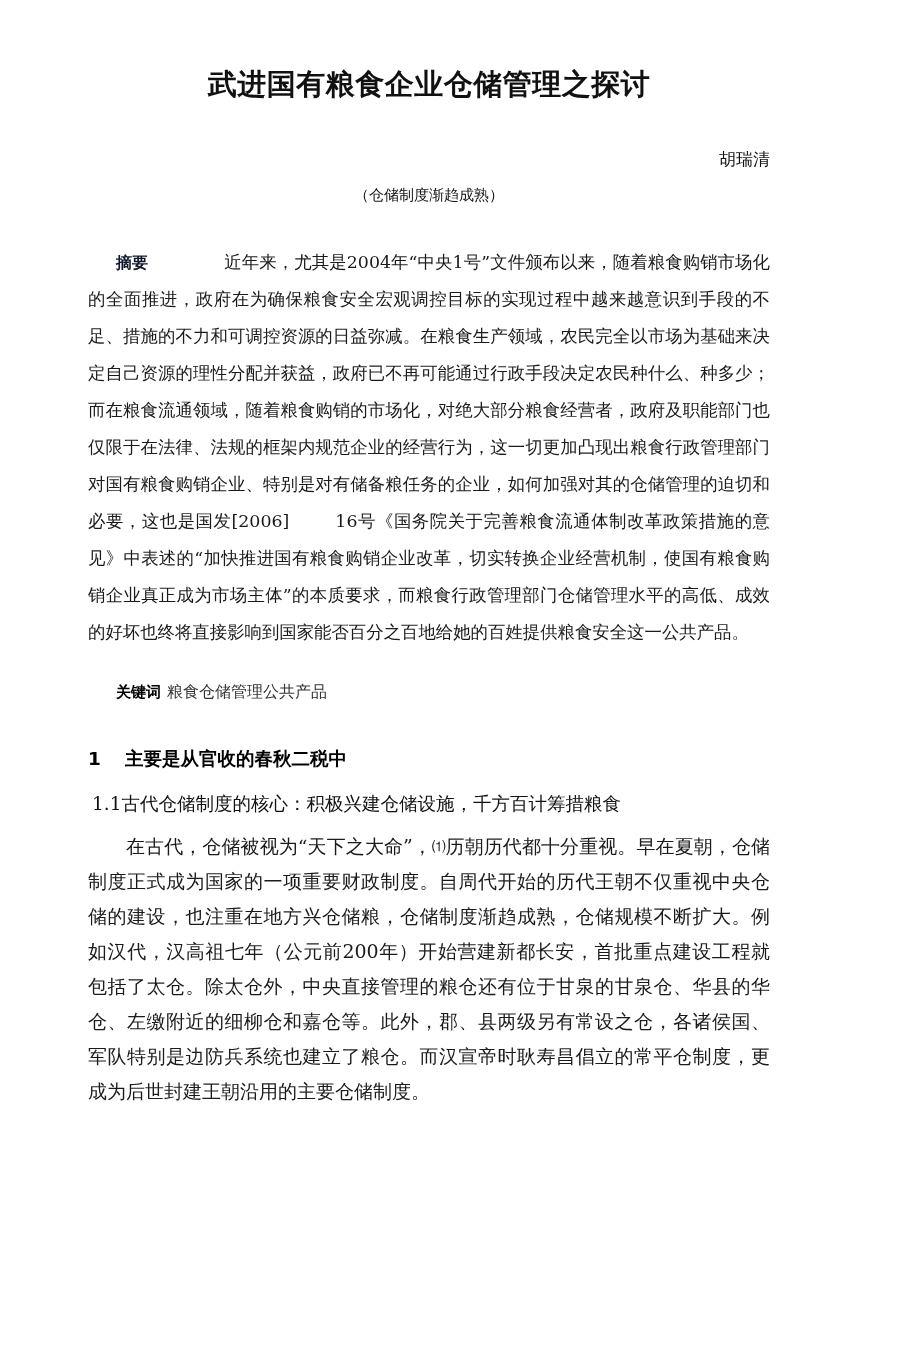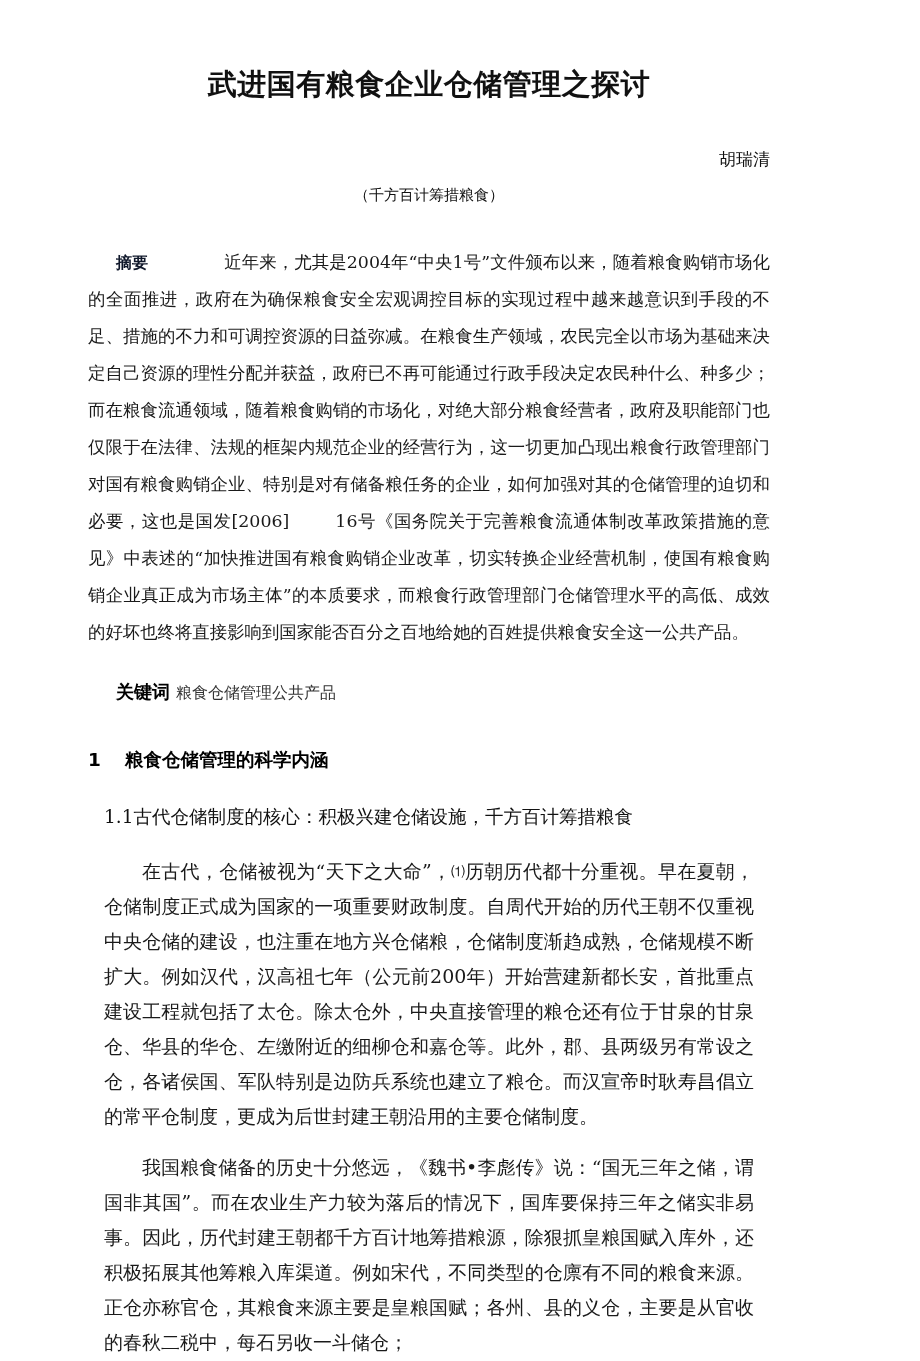--- a/index.html
+++ b/index.html
@@ -88,21 +88,21 @@
     margin: 0;
     padding-top: 26px;
     padding-left: 28px;
     font-size: 16px;
     line-height: 30px;
     white-space: nowrap;
   }
   .kw-label {
     font-family: "DejaVu Sans", "Liberation Sans", sans-serif;
     font-weight: bold;
-    font-size: 18px;
+    font-size: 15px;
     color: #000000;
   }
   .kw-value {
     font-family: "DejaVu Sans", "Liberation Sans", sans-serif;
     font-weight: normal;
     font-size: 16px;
     color: #333333;
     margin-left: 6px;
     text-align: center;
   }
@@ -117,32 +117,32 @@
     line-height: 32px;
     color: #000000;
     white-space: nowrap;
   }
   .h1-num {
     display: inline-block;
     width: 37px;
   }
 
   .h2-line {
-    margin: 16px;
+    margin: 4px;
     padding-top: 8px;
     font-family: "DejaVu Serif", "Liberation Serif", serif;
     font-size: 18.5px;
     line-height: 34px;
     color: #111111;
     white-space: nowrap;
   }
 
   
   .body-para {
-    margin: 16px;
+    margin: 0;
     font-family: "DejaVu Serif", "Liberation Serif", serif;
     font-size: 19px;
     line-height: 35px;
     text-align: justify;
     text-justify: inter-ideograph;
     text-indent: 38px;
     color: #1a1a1a;
   }
   .body-para.first {
     padding-top: 4px;
@@ -159,29 +159,28 @@
 </style>
 </head>
 <body>
 
 <div class="page">
 
   <h1 class="doc-title">武进国有粮食企业仓储管理之探讨</h1>
 
   <p class="author">胡瑞清</p>
 
-  <p class="affiliation">（千方百计筹措粮食）</p>
+  <p class="affiliation">（仓储制度渐趋成熟）</p>
 
   <div class="abstract-block">
     <p class="abstract-para"><span class="abstract-label">摘要</span><span class="abstract-gap"></span><span>近年来，尤其是2004年“中央1号”文件颁布以来，随着粮食购销市场化的全面推进，政府在为确保粮食安全宏观调控目标的实现过程中越来越意识到手段的不足、措施的不力和可调控资源的日益弥减。在粮食生产领域，农民完全以市场为基础来决定自己资源的理性分配并获益，政府已不再可能通过行政手段决定农民种什么、种多少；而在粮食流通领域，随着粮食购销的市场化，对绝大部分粮食经营者，政府及职能部门也仅限于在法律、法规的框架内规范企业的经营行为，这一切更加凸现出粮食行政管理部门对国有粮食购销企业、特别是对有储备粮任务的企业，如何加强对其的仓储管理的迫切和必要，这也是国发[2006]</span><span class="wide-gap"></span><span>16号《国务院关于完善粮食流通体制改革政策措施的意见》中表述的“加快推进国有粮食购销企业改革，切实转换企业经营机制，使国有粮食购销企业真正成为市场主体”的本质要求，而粮食行政管理部门仓储管理水平的高低、成效的好坏也终将直接影响到国家能否百分之百地给她的百姓提供粮食安全这一公共产品。</span></p>
   </div>
 
   <p class="keywords-line"><span class="kw-label">关键词</span><span class="kw-value">粮食仓储管理公共产品</span></p>
 
-  <p class="h1-line"><span class="h1-num">1</span><span>粮食仓储管理的科学内涵</span></p>
+  <p class="h1-line"><span class="h1-num">1</span><span>主要是从官收的春秋二税中</span></p>
 
   <p class="h2-line">1.1古代仓储制度的核心：积极兴建仓储设施，千方百计筹措粮食</p>
 
   <p class="body-para first"><span>在古代，仓储被视为“天下之大命”，</span><span class="cite-mark">⑴</span><span>历朝历代都十分重视。早在夏朝，仓储制度正式成为国家的一项重要财政制度。自周代开始的历代王朝不仅重视中央仓储的建设，也注重在地方兴仓储粮，仓储制度渐趋成熟，仓储规模不断扩大。例如汉代，汉高祖七年（公元前200年）开始营建新都长安，首批重点建设工程就包括了太仓。除太仓外，中央直接管理的粮仓还有位于甘泉的甘泉仓、华县的华仓、左缴附近的细柳仓和嘉仓等。此外，郡、县两级另有常设之仓，各诸侯国、军队特别是边防兵系统也建立了粮仓。而汉宣帝时耿寿昌倡立的常平仓制度，更成为后世封建王朝沿用的主要仓储制度。</span></p>
 
-  <p class="body-para">我国粮食储备的历史十分悠远，《魏书•李彪传》说：“国无三年之储，谓国非其国”。而在农业生产力较为落后的情况下，国库要保持三年之储实非易事。因此，历代封建王朝都千方百计地筹措粮源，除狠抓皇粮国赋入库外，还积极拓展其他筹粮入库渠道。例如宋代，不同类型的仓廪有不同的粮食来源。正仓亦称官仓，其粮食来源主要是皇粮国赋；各州、县的义仓，主要是从官收的春秋二税中，每石另收一斗储仓；</p>
 
 </div>
 
 </body></html>

